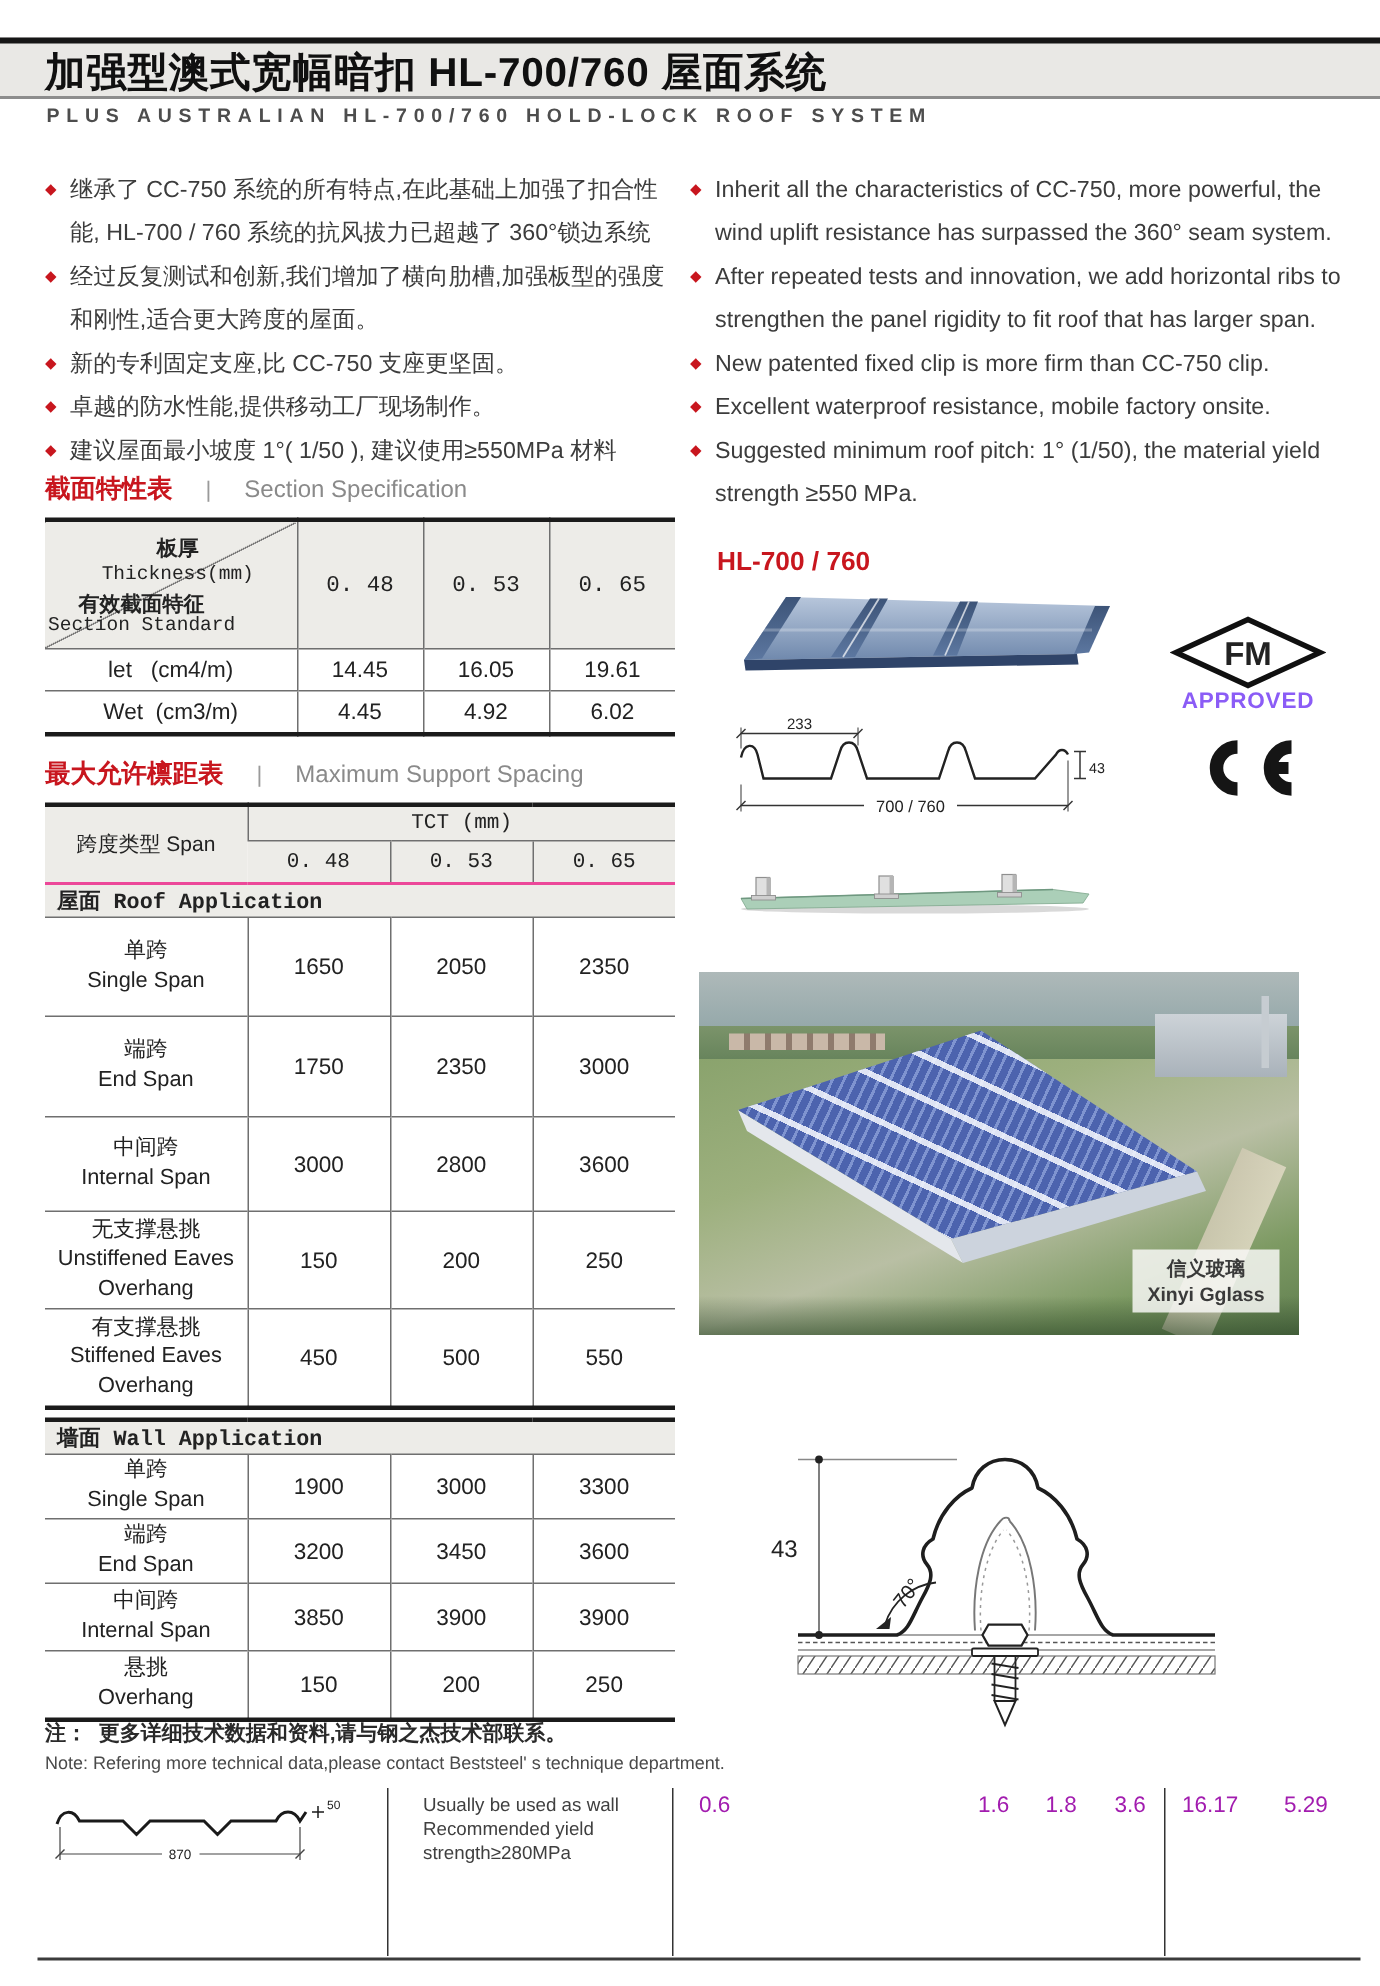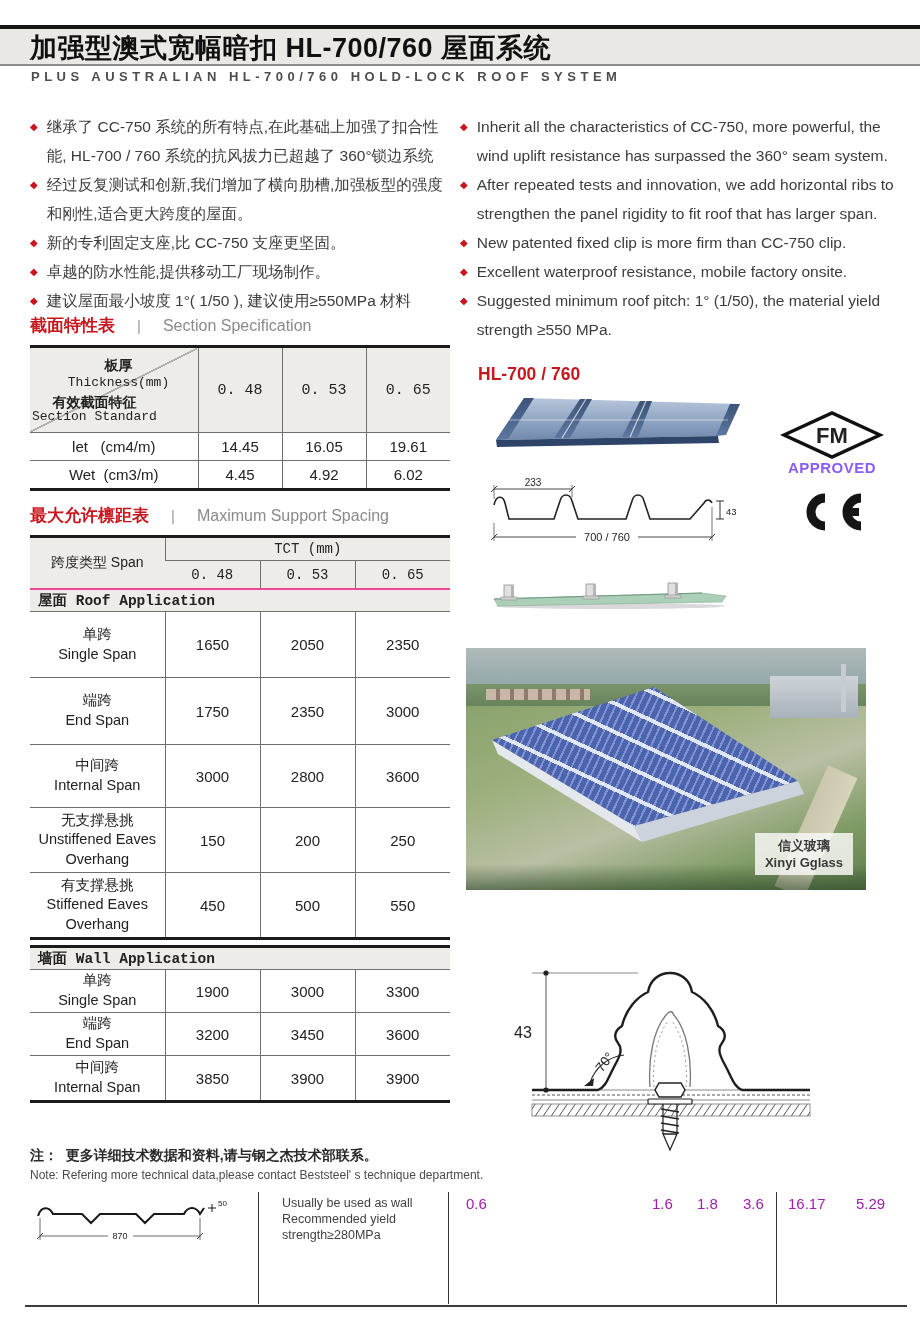--- a/index.html
+++ b/index.html
@@ -299,20 +299,29 @@
       <td class="val">3600</td>
     </tr>
     <tr class="r44">
       <td class="lbl">
             <div class="z">中间跨</div>
             <div class="e">Internal Span</div>
           </td>
       <td class="val">3850</td>
       <td class="val">3900</td>
       <td class="val">3900</td>
+    </tr>
+    <tr class="r44">
+      <td class="lbl">
+            <div class="z">悬挑</div>
+            <div class="e">Overhang</div>
+          </td>
+      <td class="val">150</td>
+      <td class="val">200</td>
+      <td class="val">250</td>
     </tr>
   </tbody>
     </table>
 
   <div class="notes">
     <div class="note-zh">注：&nbsp;&nbsp;更多详细技术数据和资料,请与钢之杰技术部联系。</div>
     <div class="note-en">Note: Refering more technical data,please contact Beststeel' s technique department.</div>
   </div>
 
   <div class="bottomband">

